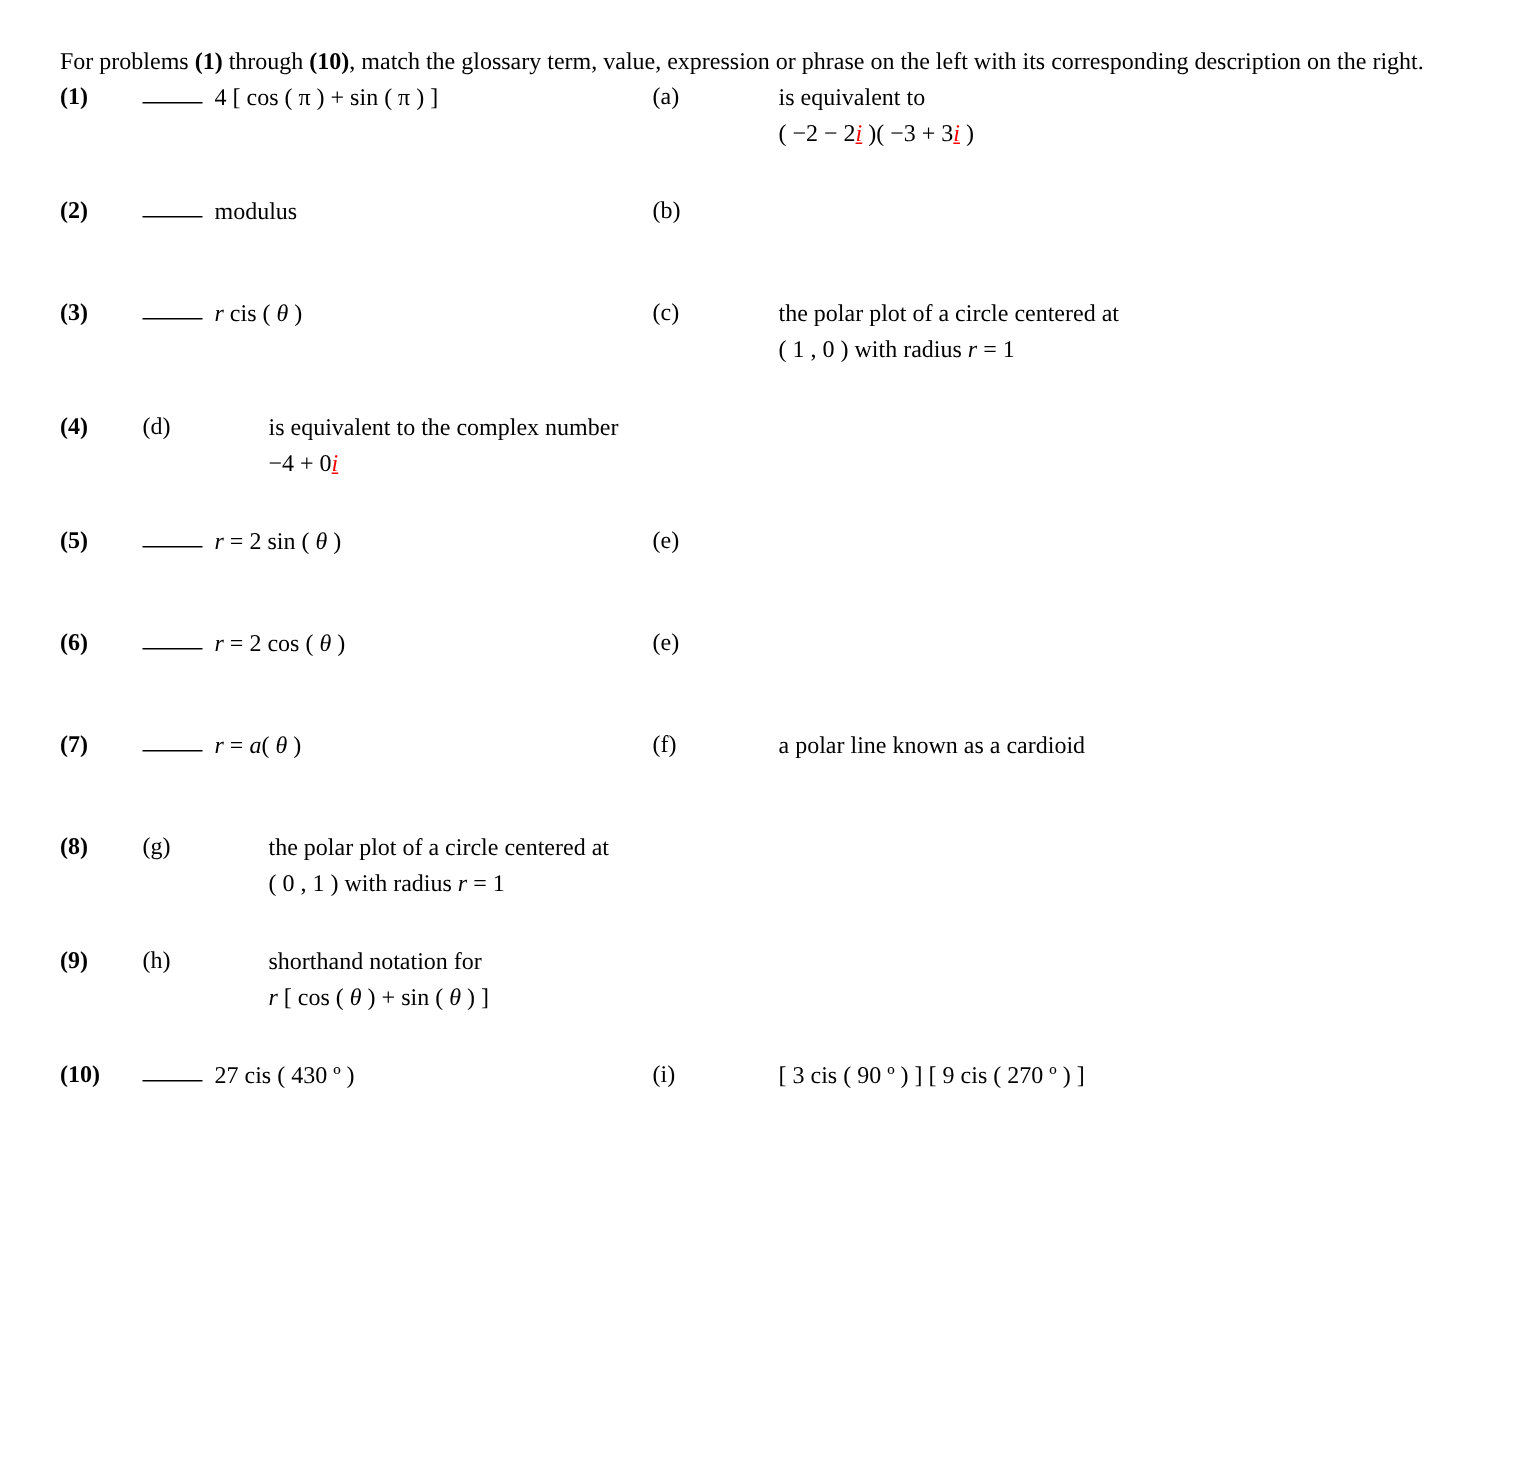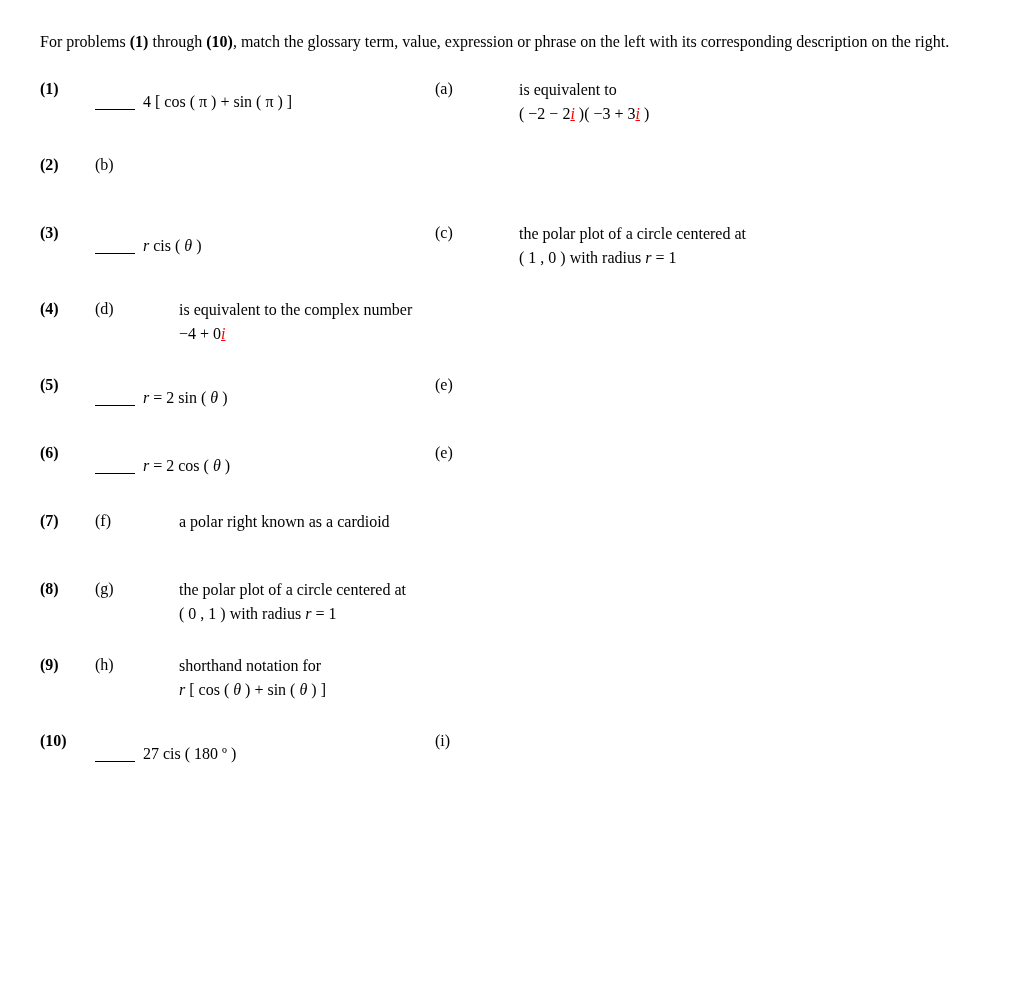--- a/index.html
+++ b/index.html
@@ -14,21 +14,20 @@
       background: #ffffff;
       color: #000000;
       width: 1024px;
       min-height: 984px;
       padding: 30px 40px;
     }
 
     .instructions {
       font-size: 16px;
       line-height: 1.5;
-      margin-bottom: 24px;
     }
 
     .instructions strong {
       font-weight: bold;
     }
 
     .problem-list {
       width: 100%;
     }
 
@@ -44,23 +43,22 @@
       width: 55px;
       flex-shrink: 0;
       padding-top: 2px;
       font-size: 16px;
     }
 
     .problem-blank-expr {
       width: 340px;
       flex-shrink: 0;
       display: flex;
-      align-items: center;
+      align-items: flex-start;
       gap: 4px;
-      margin-top: 12px;
     }
 
     .blank-line {
       display: inline-block;
       width: 40px;
       border-bottom: 1px solid #000;
       margin-right: 4px;
       vertical-align: bottom;
       flex-shrink: 0;
       margin-top: 14px;
@@ -110,20 +108,24 @@
     </div>
     <div class="match-letter">(a)</div>
     <div class="match-description">
       is equivalent to<br>
       ( −2 − 2<em class="red-underline" style="color:red;">i</em> )( −3 + 3<em class="red-underline" style="color:red;">i</em> )
     </div>
   </div>
 
   <div class="problem-row">
     <div class="problem-num"><strong>(2)</strong></div>
+    <div class="problem-blank-expr">
+      <span class="blank-line"></span>
+      <span class="expr-text">modulus</span>
+    </div>
     <div class="match-letter">(b)</div>
   </div>
 
   <div class="problem-row">
     <div class="problem-num"><strong>(3)</strong></div>
     <div class="problem-blank-expr">
       <span class="blank-line"></span>
       <span class="expr-text"><em>r</em> cis ( <em>θ</em> )</span>
     </div>
     <div class="match-letter">(c)</div>
@@ -155,23 +157,27 @@
     <div class="problem-num"><strong>(6)</strong></div>
     <div class="problem-blank-expr">
       <span class="blank-line"></span>
       <span class="expr-text"><em>r</em> = 2 cos ( <em>θ</em> )</span>
     </div>
     <div class="match-letter">(e)</div>
   </div>
 
   <div class="problem-row">
     <div class="problem-num"><strong>(7)</strong></div>
+    <div class="problem-blank-expr">
+      <span class="blank-line"></span>
+      <span class="expr-text"><em>r</em> = <em>a</em>( <em>θ</em> )</span>
+    </div>
     <div class="match-letter">(f)</div>
     <div class="match-description">
-      a polar right known as a cardioid
+      a polar line known as a cardioid
     </div>
   </div>
 
   <div class="problem-row">
     <div class="problem-num"><strong>(8)</strong></div>
     <div class="match-letter">(g)</div>
     <div class="match-description">
       the polar plot of a circle centered at<br>
       ( 0 , 1 ) with radius <em>r</em> = 1
     </div>
@@ -183,18 +189,21 @@
     <div class="match-description">
       shorthand notation for<br>
       <em>r</em> [ cos ( <em>θ</em> ) + sin ( <em>θ</em> ) ]
     </div>
   </div>
 
   <div class="problem-row">
     <div class="problem-num"><strong>(10)</strong></div>
     <div class="problem-blank-expr">
       <span class="blank-line"></span>
-      <span class="expr-text">27 cis ( 180 º )</span>
+      <span class="expr-text">27 cis ( 430 º )</span>
     </div>
     <div class="match-letter">(i)</div>
+    <div class="match-description">
+      [ 3 cis ( 90 º ) ] [ 9 cis ( 270 º ) ]
+    </div>
   </div>
 
 </div>
 
 </body></html>

